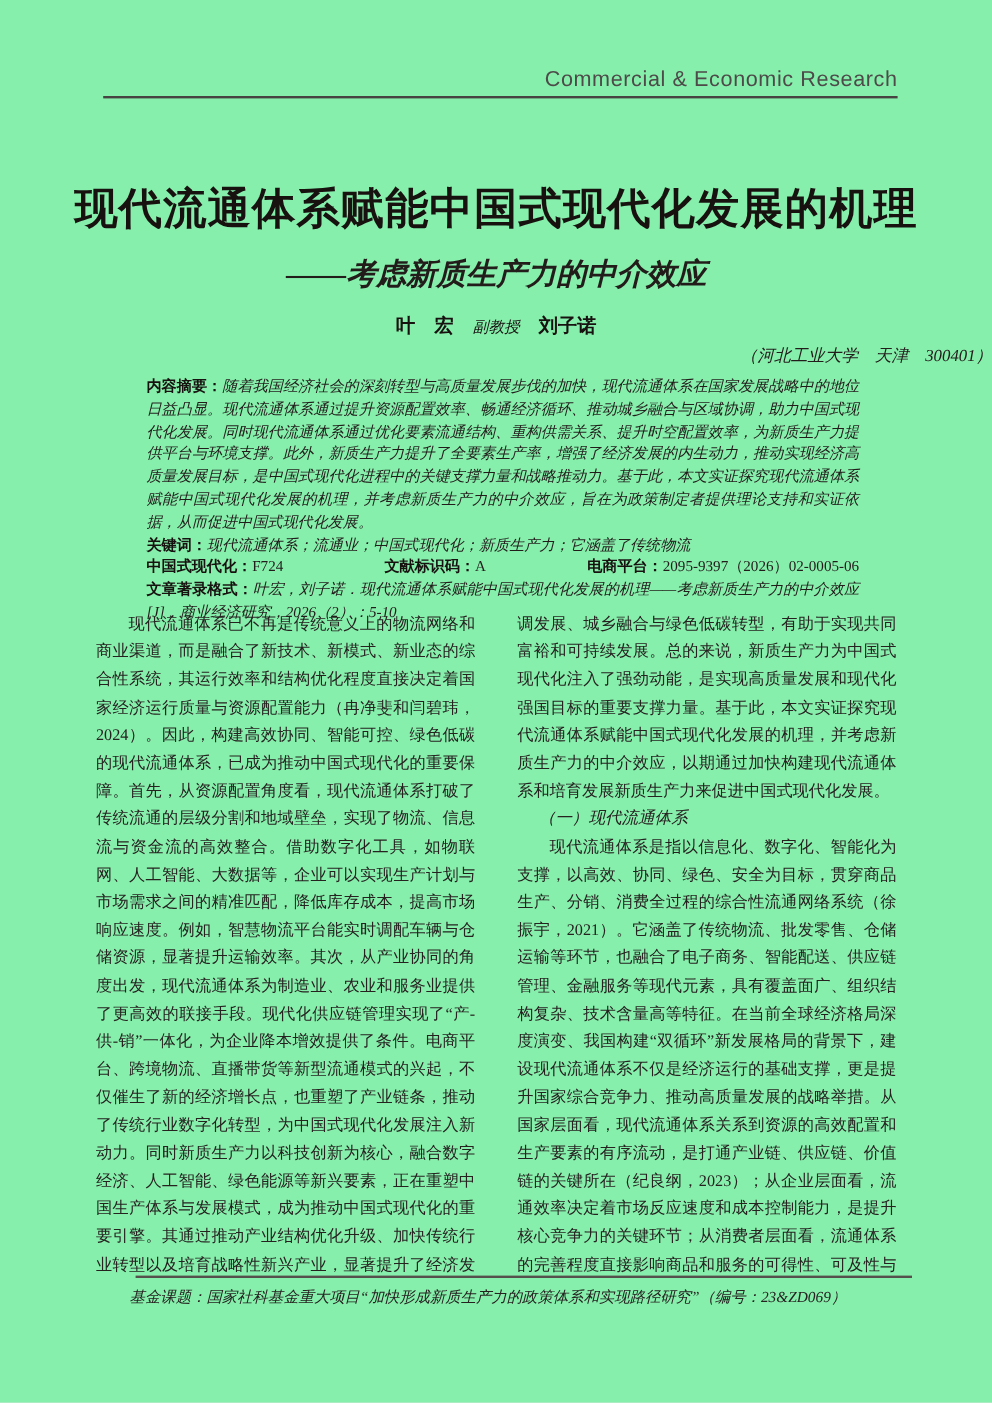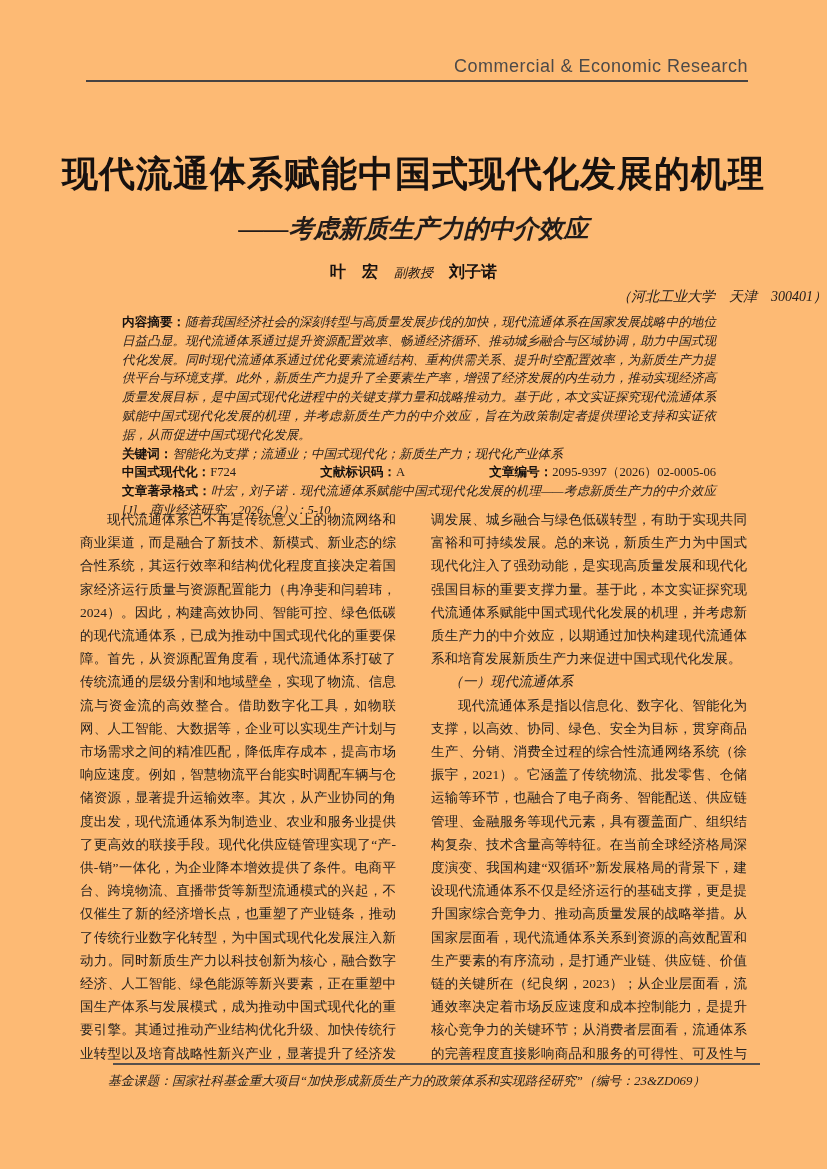--- a/index.html
+++ b/index.html
@@ -1,19 +1,19 @@
 <!DOCTYPE html>
 <html><head>
 <meta charset="utf-8">
 <style>
   * { margin:0; padding:0; box-sizing:border-box; }
   html,body { background:#e8e8e8; }
   .page {
     position:relative; width:827px; height:1169px; margin:0 auto;
-    background:#fdba74; overflow:hidden;
+    background:#86efac; overflow:hidden;
     font-family:"Liberation Serif","DejaVu Serif",serif;
     color:#262220;
   }
   
   .journal-header {
     position:absolute; top:56px; right:79px;
     font-family:"Liberation Sans","DejaVu Sans",sans-serif;
     font-size:18px; letter-spacing:.5px; color:#4d4a49;
   }
   .header-rule {
@@ -101,26 +101,26 @@
     <span class="author-degree">副教授</span>
     <span class="author-name">刘子诺</span>
   </div>
   <div class="affiliation-line">（河北工业大学　天津　300401）</div>
 
   <div class="abstract-block">
     <div class="kai-text">
       <span class="lbl">内容摘要：</span><span>随着我国经济社会的深刻转型与高质量发展步伐的加快，现代流通体系在国家发展战略中的地位日益凸显。现代流通体系通过提升资源配置效率、畅通经济循环、推动城乡融合与区域协调，助力中国式现代化发展。同时现代流通体系通过优化要素流通结构、重构供需关系、提升时空配置效率，为新质生产力提供平台与环境支撑。此外，新质生产力提升了全要素生产率，增强了经济发展的内生动力，推动实现经济高质量发展目标，是中国式现代化进程中的关键支撑力量和战略推动力。基于此，本文实证探究现代流通体系赋能中国式现代化发展的机理，并考虑新质生产力的中介效应，旨在为政策制定者提供理论支持和实证依据，从而促进中国式现代化发展。</span>
     </div>
     <div class="kai-text">
-      <span class="lbl">关键词：</span><span>智能化为支撑；流通业；中国式现代化；新质生产力；现代化产业体系</span>
+      <span class="lbl">关键词：</span><span>现代流通体系；流通业；中国式现代化；新质生产力；它涵盖了传统物流</span>
     </div>
     <div class="meta-line">
       <span class="meta-pair"><span class="lbl">中国式现代化：</span><span class="val">F724</span></span>
       <span class="meta-pair"><span class="lbl">文献标识码：</span><span class="val">A</span></span>
-      <span class="meta-pair"><span class="lbl">文章编号：</span><span class="val">2095-9397（2026）02-0005-06</span></span>
+      <span class="meta-pair"><span class="lbl">电商平台：</span><span class="val">2095-9397（2026）02-0005-06</span></span>
     </div>
     <div class="kai-text">
       <span class="lbl">文章著录格式：</span><span>叶宏，刘子诺．现代流通体系赋能中国式现代化发展的机理——考虑新质生产力的中介效应 [J]．商业经济研究，2026（2）：5-10</span>
     </div>
   </div>
 
   <div class="column column-left">
     <p class="para-indent">现代流通体系已不再是传统意义上的物流网络和商业渠道，而是融合了新技术、新模式、新业态的综合性系统，其运行效率和结构优化程度直接决定着国家经济运行质量与资源配置能力（冉净斐和闫碧玮，2024）。因此，构建高效协同、智能可控、绿色低碳的现代流通体系，已成为推动中国式现代化的重要保障。首先，从资源配置角度看，现代流通体系打破了传统流通的层级分割和地域壁垒，实现了物流、信息流与资金流的高效整合。借助数字化工具，如物联网、人工智能、大数据等，企业可以实现生产计划与市场需求之间的精准匹配，降低库存成本，提高市场响应速度。例如，智慧物流平台能实时调配车辆与仓储资源，显著提升运输效率。其次，从产业协同的角度出发，现代流通体系为制造业、农业和服务业提供了更高效的联接手段。现代化供应链管理实现了“产-供-销”一体化，为企业降本增效提供了条件。电商平台、跨境物流、直播带货等新型流通模式的兴起，不仅催生了新的经济增长点，也重塑了产业链条，推动了传统行业数字化转型，为中国式现代化发展注入新动力。同时新质生产力以科技创新为核心，融合数字经济、人工智能、绿色能源等新兴要素，正在重塑中国生产体系与发展模式，成为推动中国式现代化的重要引擎。其通过推动产业结构优化升级、加快传统行业转型以及培育战略性新兴产业，显著提升了经济发展的质量和效益。此外，新质生产力增强了自主创新能力，推动关键核心技术突破，提升了国家在全球价值链中的竞争力。在社会层面，它促进了区域协</p>
   </div>
 

